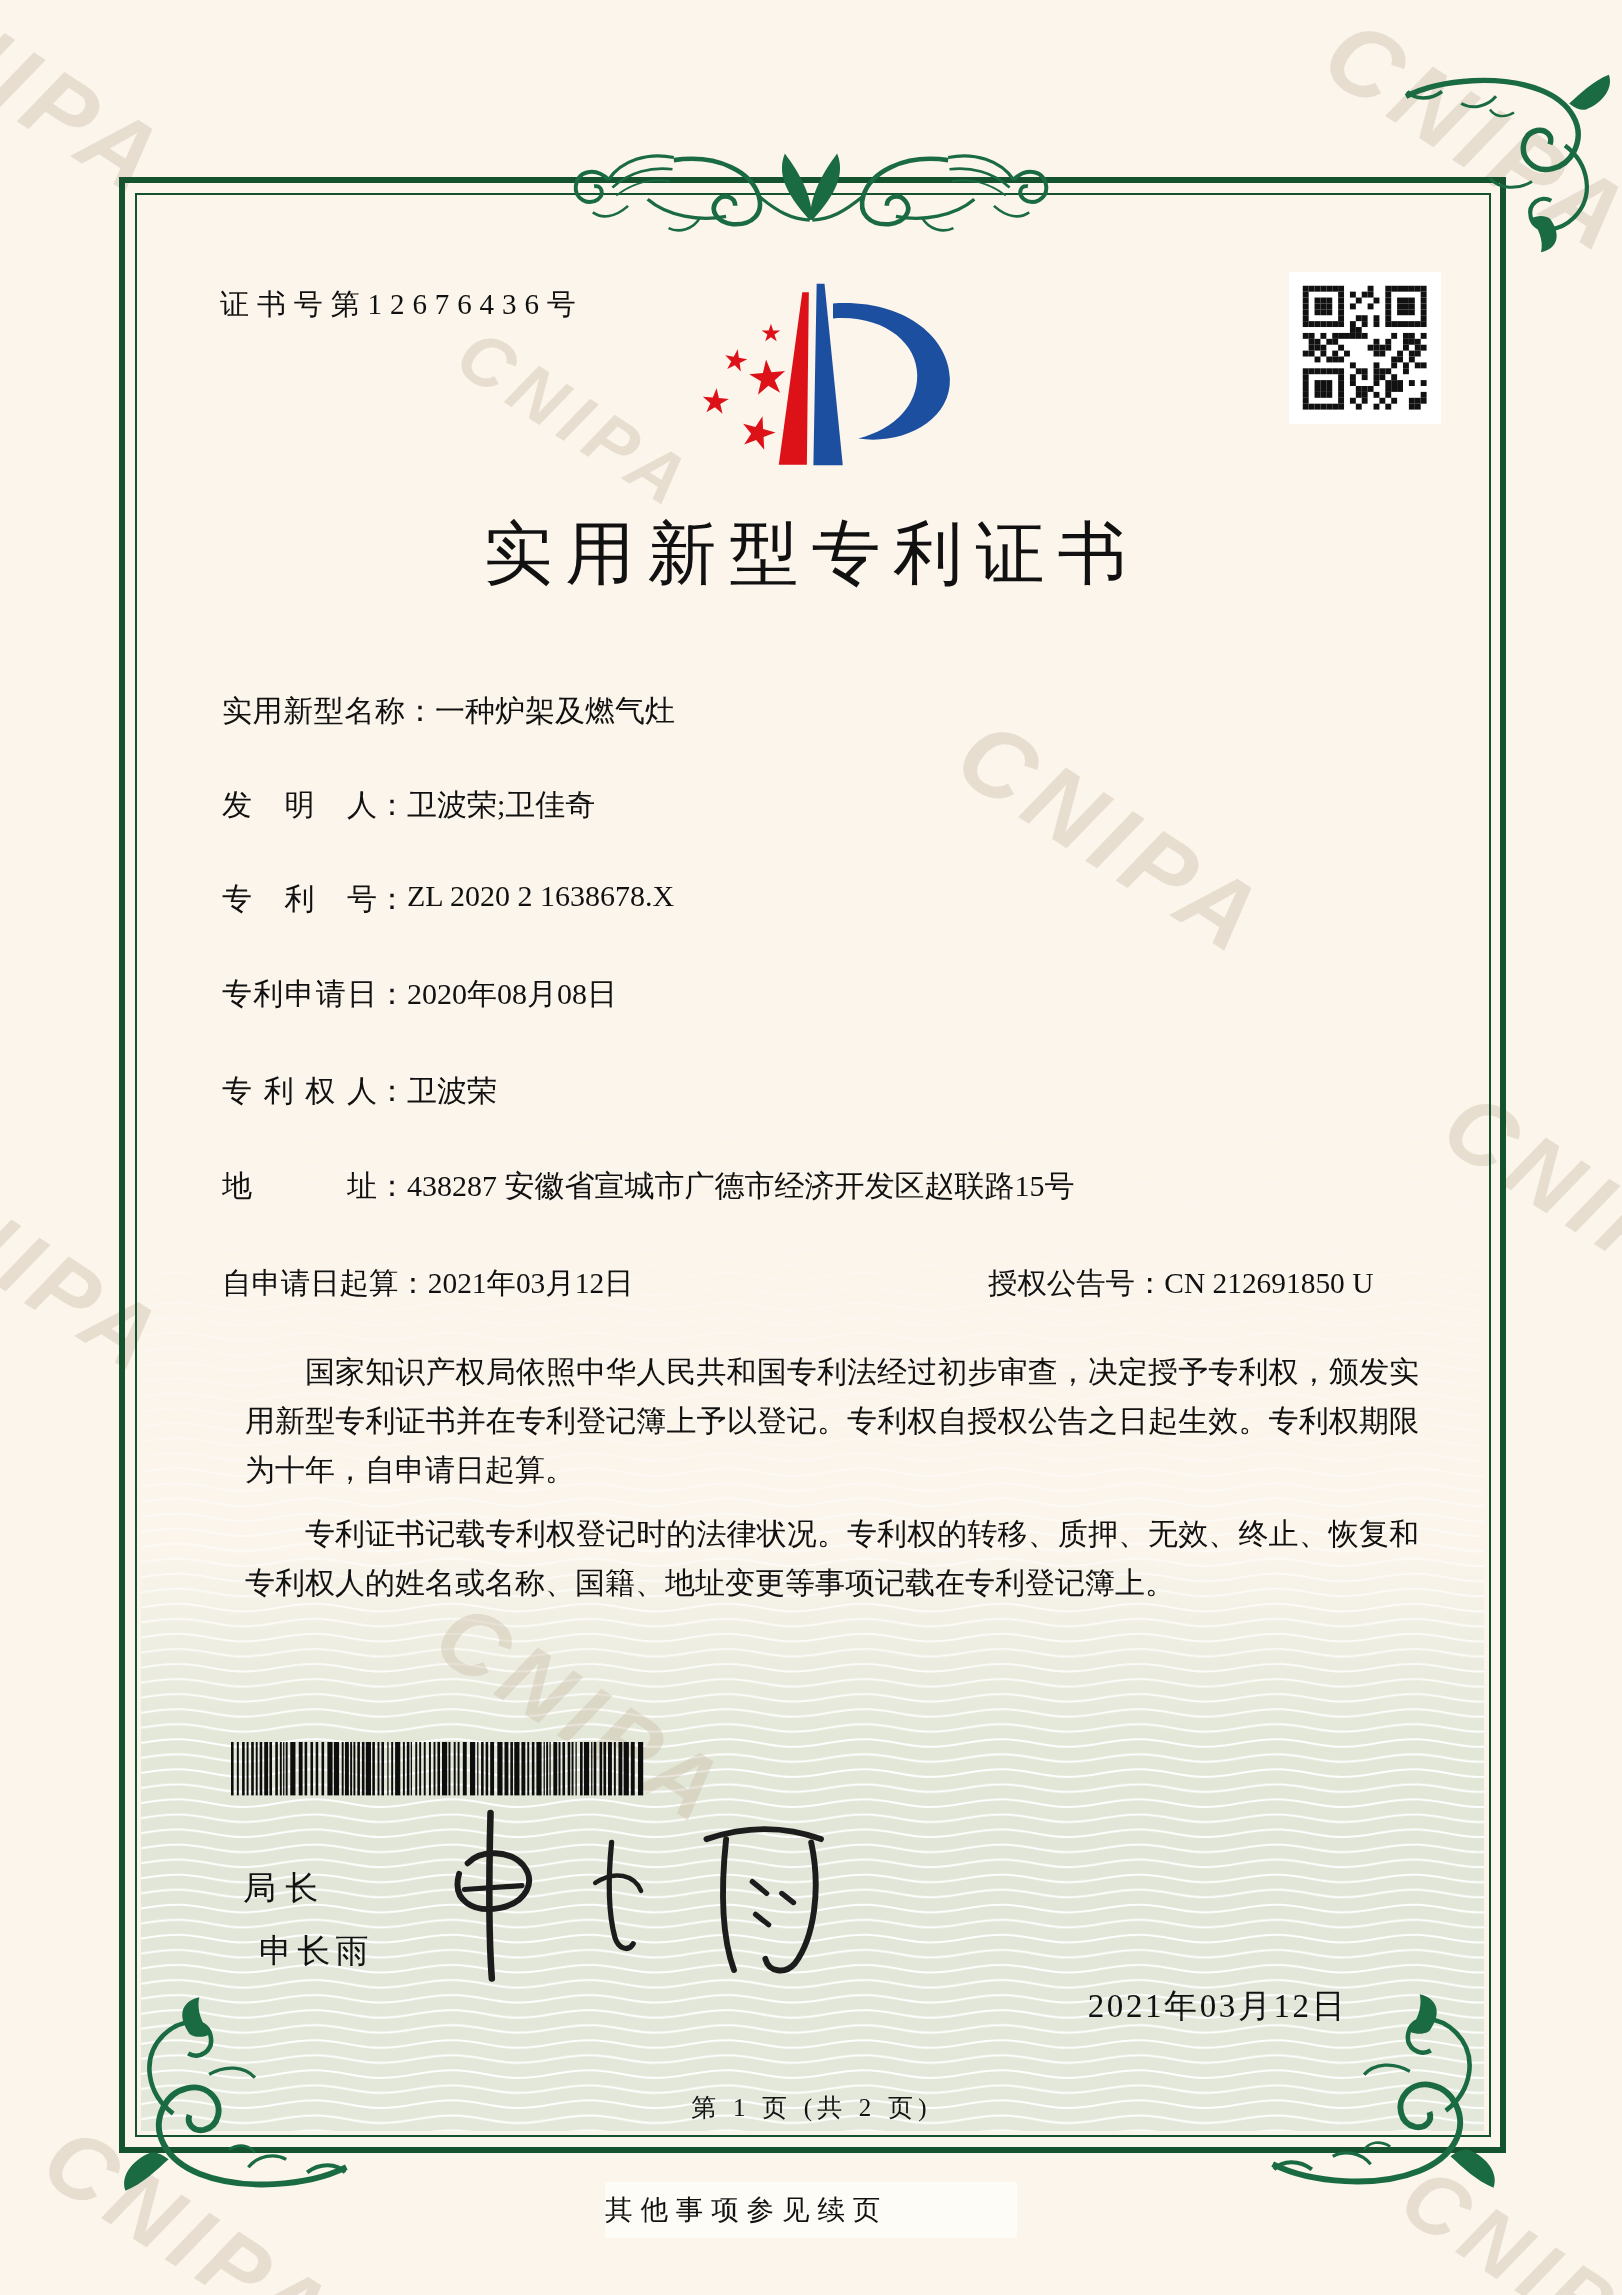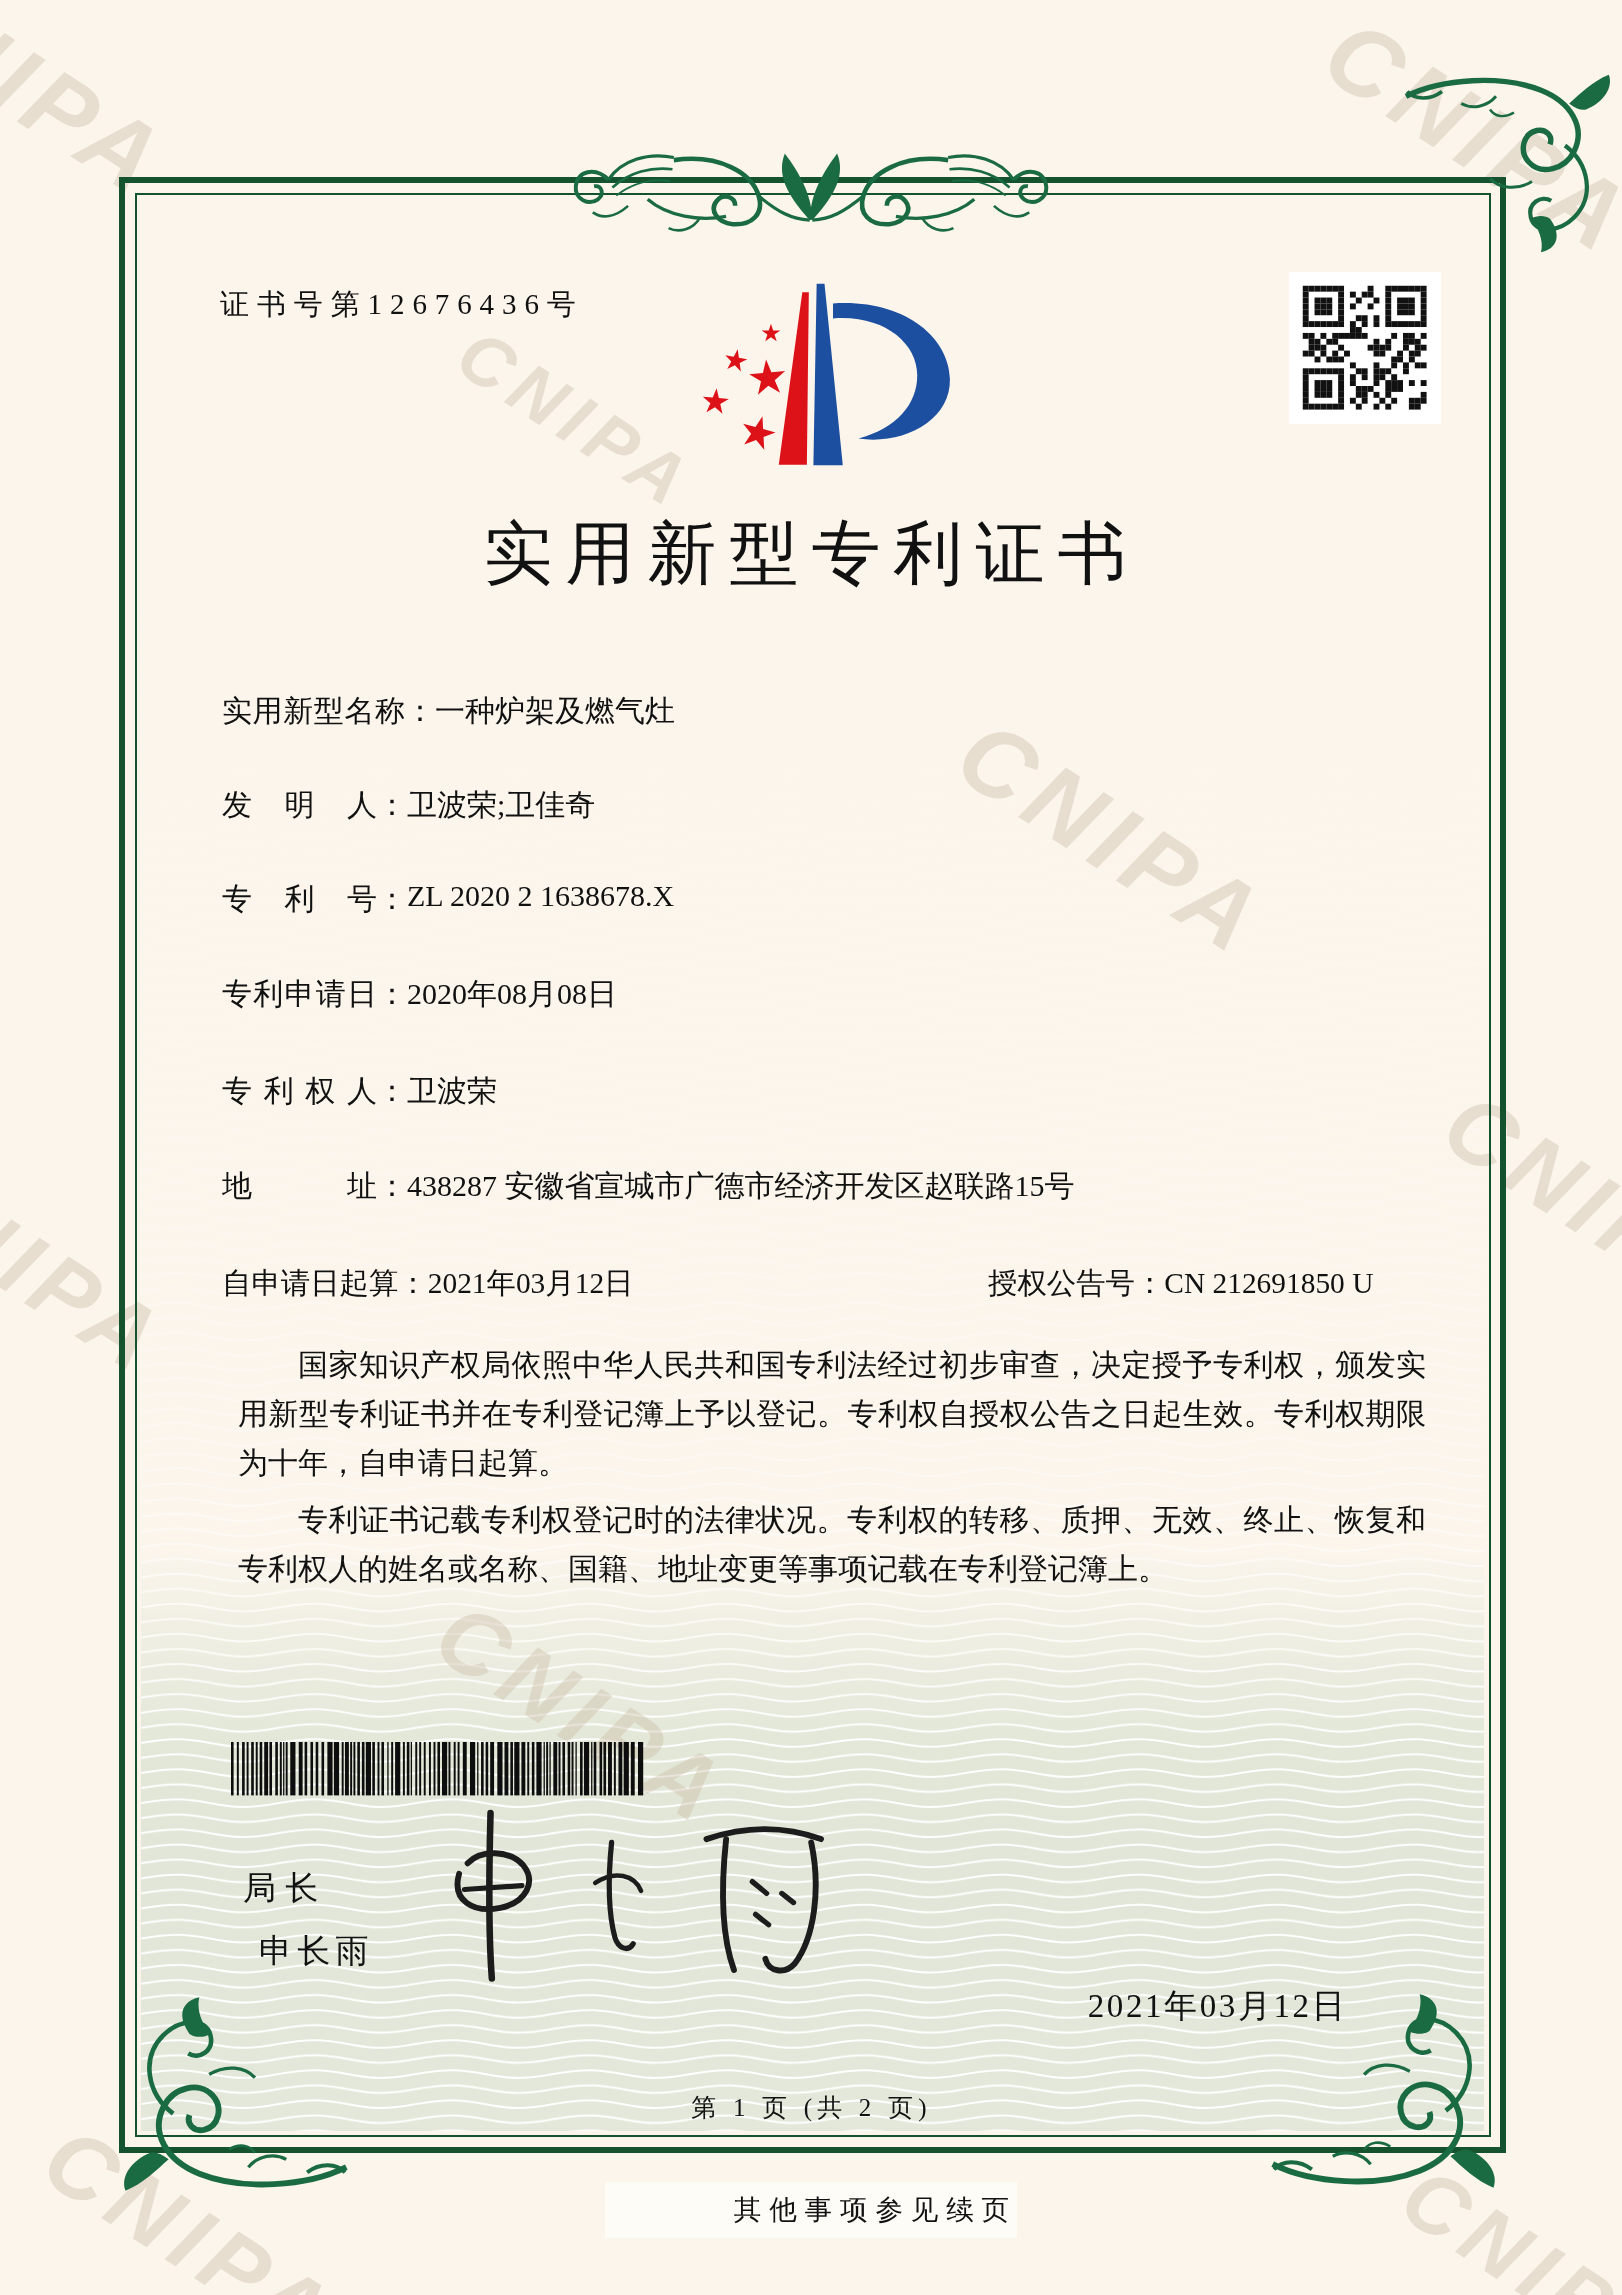--- a/index.html
+++ b/index.html
@@ -27,27 +27,27 @@
   
   .txt{position:absolute;z-index:7;}
   .certno{left:220px;top:285px;font-size:29px;letter-spacing:7.9px;}
   .title{left:0;right:0;top:508px;text-align:center;font-size:69px;font-weight:400;letter-spacing:13px;}
   .fieldrow{position:absolute;left:222px;height:41px;font-size:30px;z-index:7;display:flex;align-items:flex-start;}
   .flabel{display:inline-flex;justify-content:space-between;}
   .fval{white-space:nowrap;}
   .grant{left:222px;top:1264px;font-size:29.4px;width:1243px;}
   .grant .g2{position:absolute;left:766px;top:0;}
   .paras{left:230px;top:1332px;width:1204px;font-size:30px;line-height:49px;text-align:justify;z-index:7;}
-  .paras p{margin:8px;text-indent:60px;}
+  .paras p{margin:15px;text-indent:60px;}
   .role{left:243px;top:1866px;font-size:33px;letter-spacing:9.2px;}
   .signname{left:243px;top:1929px;font-size:33px;letter-spacing:5.2px;margin-left:16px;}
   .issuedate{left:982px;top:1984px;width:471px;text-align:center;font-size:33px;letter-spacing:2.6px;}
   .pageinfo{left:0;right:0;top:2091px;text-align:center;font-size:25px;letter-spacing:5.2px;}
   .band{left:605px;top:2182px;width:412px;height:56px;line-height:56px;background:#fefcf6;
-        text-align:right;font-size:27.5px;letter-spacing:7.9px;}
+        text-align:left;font-size:27.5px;letter-spacing:7.9px;}
   .medium-img{position:absolute;z-index:7;}
 </style>
 </head>
 <body>
 
 <div class="page">
 
   <div id="wms">
       <div class="wm" style="left: 13px; top: 79px; font-size: 98px;">CNIPA</div>
       <div class="wm" style="left: 576px; top: 419px; font-size: 72px;">CNIPA</div>

